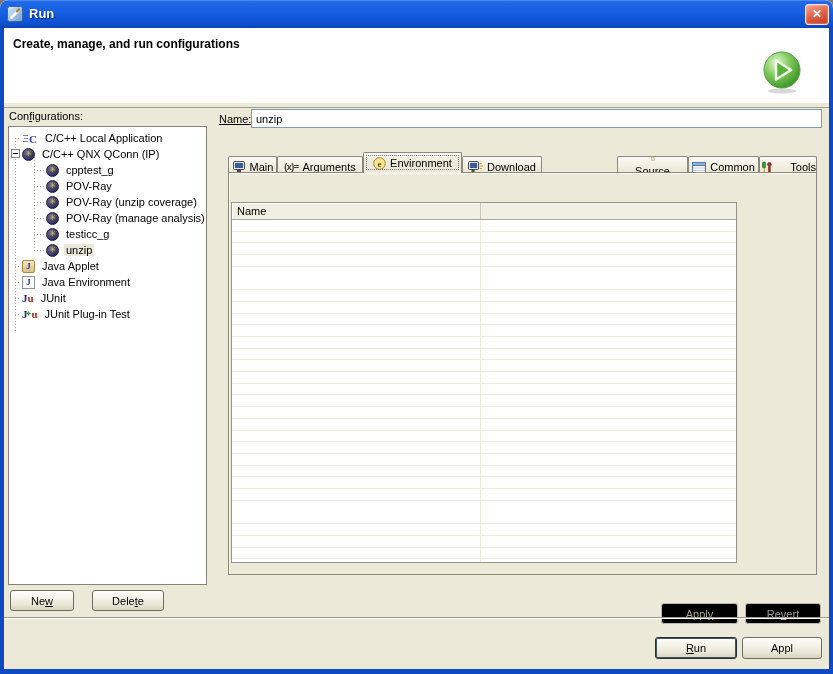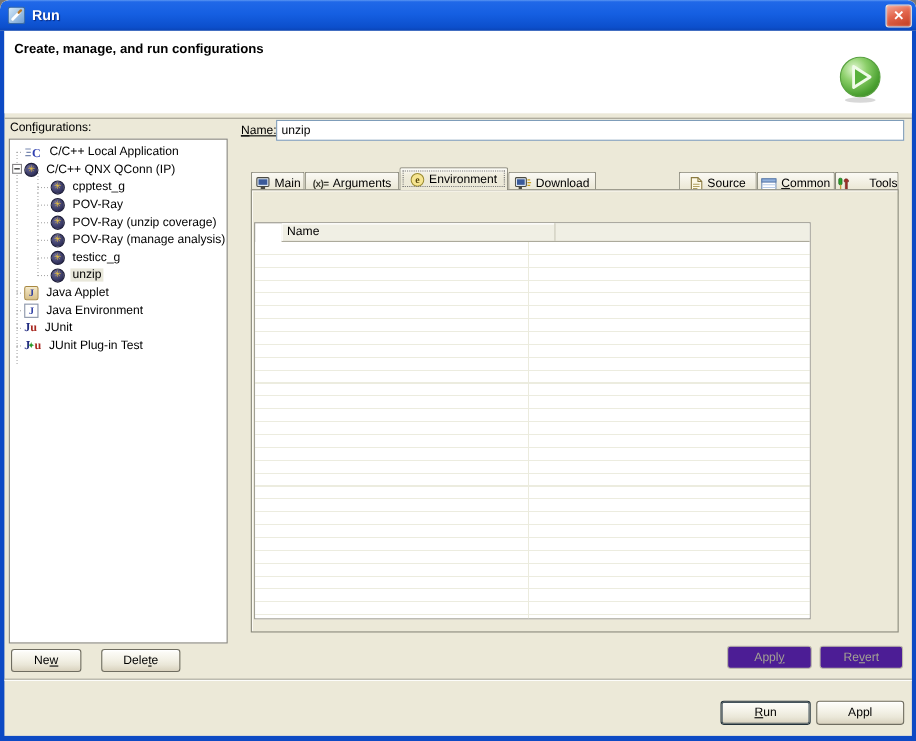--- a/index.html
+++ b/index.html
@@ -76,21 +76,21 @@
   .iw { width:12px; height:12px; border-radius:50%; border:1px solid #1A1A50;
     background:radial-gradient(circle at 35% 30%,#9AA2E8,#4A50B0 55%,#23246A); }
   
   .btn {
     position:absolute; border:1px solid #6F6D60; border-radius:3px;
     background:linear-gradient(180deg,#FEFEFB 0%,#F3F1E6 45%,#EAE7D8 70%,#D9D2BE 100%);
     box-shadow:inset 0 1px 0 #fff;
     font-family:"Liberation Sans",sans-serif; font-size:11px; color:#000;
     display:flex; align-items:center; justify-content:center;
   }
-  .btn.disabled { border-color:#BCB9A8; color:#A3A193; background:#4c1d95; box-shadow:none; }
+  .btn.disabled { border-color:#BCB9A8; color:#A3A193; background:#000000; box-shadow:none;margin-top:16px; }
   .btn.default { border:1px solid #22313A; box-shadow:inset 0 0 0 1px #45545C; }
   
   .name-label { position:absolute; left:219px; top:113px;text-decoration:underline; }
   .name-input {
     position:absolute; left:251px; top:109px; width:571px; height:19px;
     border:1px solid #7F9DB9; background:#fff; padding:1px 4px;
     font-family:"Liberation Sans",sans-serif; font-size:11px;
   }
   
   .tab {
@@ -104,21 +104,21 @@
   .tab.selected::after { content:""; position:absolute; left:2px; right:2px; top:2px; bottom:3px;
     border:1px dotted #777; }
   .args { font-size:9px; font-weight:bold; color:#3A3A30; letter-spacing:-0.5px; }
   .pane {
     position:absolute; left:228px; top:172px; width:589px; height:403px;
     border:1px solid #8A897C; background:#ECE9D8; z-index:2;
     box-shadow:inset 1px 1px 0 #FBFAF4;
   }
   
   .envtable { position:absolute; left:231px; top:202px; width:506px; height:361px;
-    border:1px solid #97958A; background:#fff; z-index:4;padding-left:24px; }
+    border:1px solid #97958A; background:#fff; z-index:4; }
   .hdr { display:flex; height:17px; background:#F0EFE4; border-bottom:1px solid #ACAA9C; }
   .hcell { padding:2px 0 0 5px; border-right:1px solid #C9C7B8; box-shadow:inset 1px 1px 0 #fff; }
   .hcell.c0 { width:249px; } .hcell.c1 { flex:1; border-right:none; }
   .tbody { position:absolute; top:17px; left:0; right:0; bottom:0;
     background-image:
       linear-gradient(to right, transparent 248px, #EBEBDE 248px, #EBEBDE 249px, transparent 249px),
       repeating-linear-gradient(to bottom,#FFFFFF 0px,#FFFFFF 10.7px,#ECECDF 10.7px,#ECECDF 11.7px);
   }
   
   .hsep { position:absolute; left:4px; top:617px; width:825px; height:2px;
@@ -312,21 +312,21 @@
           <line x1="6.5" y1="1" x2="6.5" y2="12"></line>
           <line x1="1" y1="6.5" x2="12" y2="6.5"></line>
       <line x1="2.5" y1="2.5" x2="10.5" y2="10.5"></line>
           <line x1="10.5" y1="2.5" x2="2.5" y2="10.5"></line>
         </g>
       <circle cx="6.5" cy="6.5" r="3" fill="#3E72D8" stroke="#16348A"></circle>
         <circle cx="5.5" cy="5.5" r="1" fill="#BCD2F4"></circle>
       </svg>
     <span><span>Debugger</span><span class="mn"></span><span></span></span>
   </div>
-  <div class="tab" style="left:617px; width:71px;">
+  <div class="tab" style="left:617px; width:71px;flex-direction:column;">
     <svg width="12" height="13" viewBox="0 0 12 13">
       <path d="M1.5 0.5 h6 l3.5 3.5 v8.5 h-9.5 z" fill="#FDF9E4" stroke="#8A7A40"></path>
       <path d="M7.5 0.5 v3.5 h3.5" fill="none" stroke="#8A7A40"></path>
       <g stroke="#B0A060">
           <line x1="3" y1="6.5" x2="9" y2="6.5"></line>
           <line x1="3" y1="8.5" x2="9" y2="8.5"></line>
           <line x1="3" y1="10.5" x2="7" y2="10.5"></line>
         </g>
       </svg>
     <span><span>Source</span><span class="mn"></span><span></span></span>

